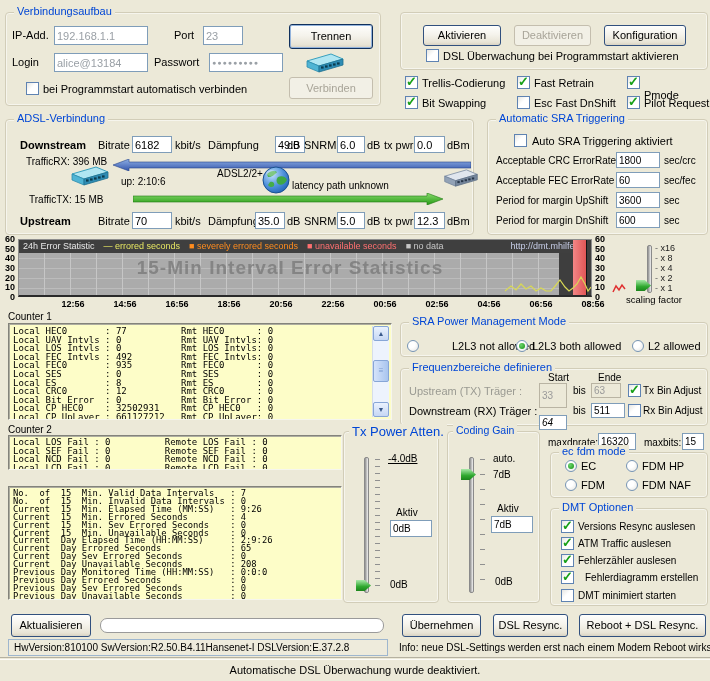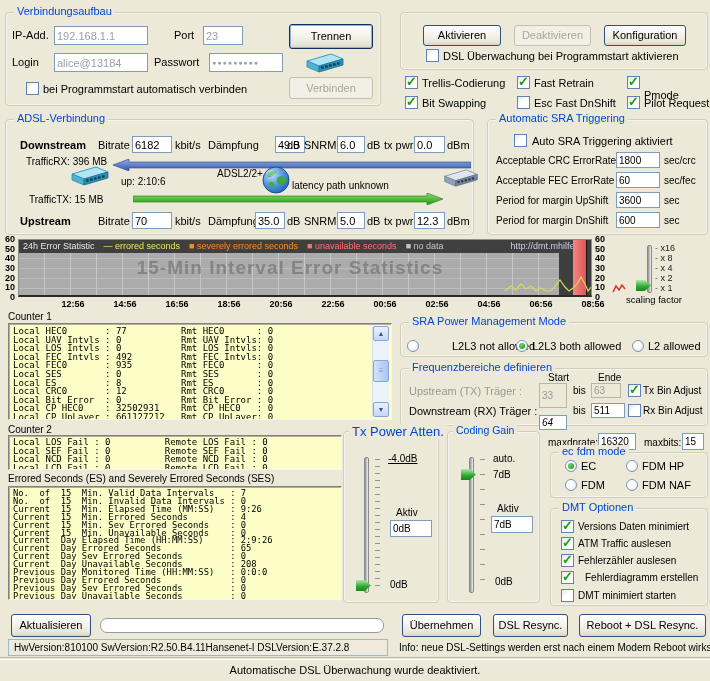--- a/index.html
+++ b/index.html
@@ -336,21 +336,20 @@
   </div>
 
   <span class="lbl f10" style="left:8px;top:424px;">Counter 2</span>
   <div class="ylw" style="left:8px;top:435px;width:334px;height:35px;">
     <pre class="mono m9" style="left:4px;top:2px;">Local LOS Fail : 0          Remote LOS Fail : 0
 Local SEF Fail : 0          Remote SEF Fail : 0
 Local NCD Fail : 0          Remote NCD Fail : 0
 Local LCD Fail : 0          Remote LCD Fail : 0</pre>
   </div>
 
-  <span class="lbl f10" style="left:8px;top:473px;">Errored Seconds (ES) and Severely Errored Seconds (SES)</span>
   <div class="ylw" style="left:8px;top:486px;width:334px;height:114px;">
     <pre class="mono m88" style="left:4px;top:3px;">No.  of  15  Min. Valid Data Intervals   : 7
 No.  of  15  Min. Invalid Data Intervals : 0
 Current  15  Min. Elapsed Time (MM:SS)   : 9:26
 Current  15  Min. Errored Seconds        : 4
 Current  15  Min. Sev Errored Seconds    : 0
 Current  15  Min. Unavailable Seconds    : 0
 Current  Day Elapsed Time (HH:MM:SS)     : 2:9:26
 Current  Day Errored Seconds             : 65
 Current  Day Sev Errored Seconds         : 0
@@ -397,21 +396,21 @@
     <span class="lbl" style="left:91px;top:7px;">FDM HP</span>
     <span class="rad" style="left:14px;top:26px;"></span>
     <span class="lbl" style="left:30px;top:26px;">FDM</span>
     <span class="rad" style="left:75px;top:26px;"></span>
     <span class="lbl" style="left:91px;top:26px;">FDM NAF</span>
   </div>
 
   <div class="grp" style="left:550px;top:508px;width:156px;height:96px;">
     <span class="grp-title">DMT Optionen</span>
     <span class="cbx checked" style="left:10px;top:11px;"></span>
-    <span class="lbl f10" style="left:27px;top:12px;">Versions Daten minimiert</span>
+    <span class="lbl f10" style="left:27px;top:12px;">Versions Resync auslesen</span>
     <span class="cbx checked" style="left:10px;top:28px;"></span>
     <span class="lbl f10" style="left:27px;top:29px;">ATM Traffic auslesen</span>
     <span class="cbx checked" style="left:10px;top:45px;"></span>
     <span class="lbl f10" style="left:27px;top:46px;">Fehlerzähler auslesen</span>
     <span class="cbx checked" style="left:10px;top:62px;"></span>
     <span class="lbl f10" style="left:34px;top:63px;">Fehlerdiagramm erstellen</span>
     <span class="cbx" style="left:10px;top:80px;"></span>
     <span class="lbl f10" style="left:27px;top:81px;">DMT minimiert starten</span>
   </div>
 

